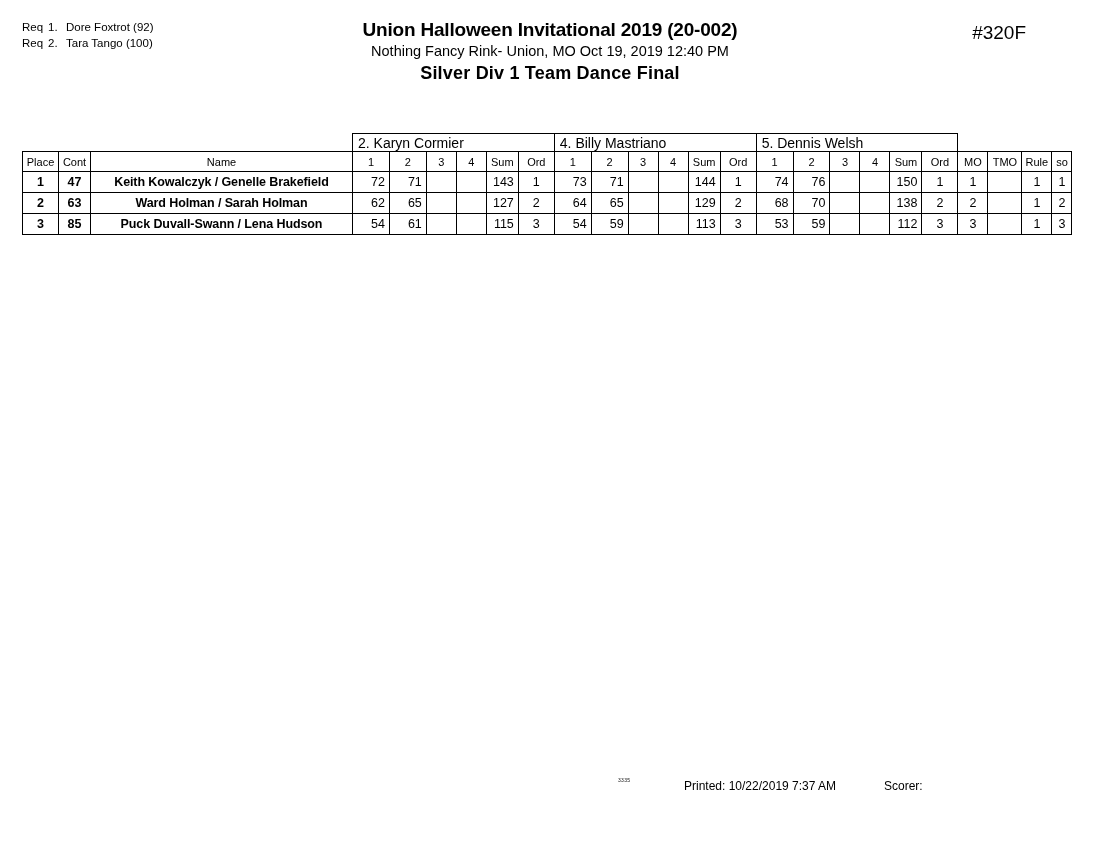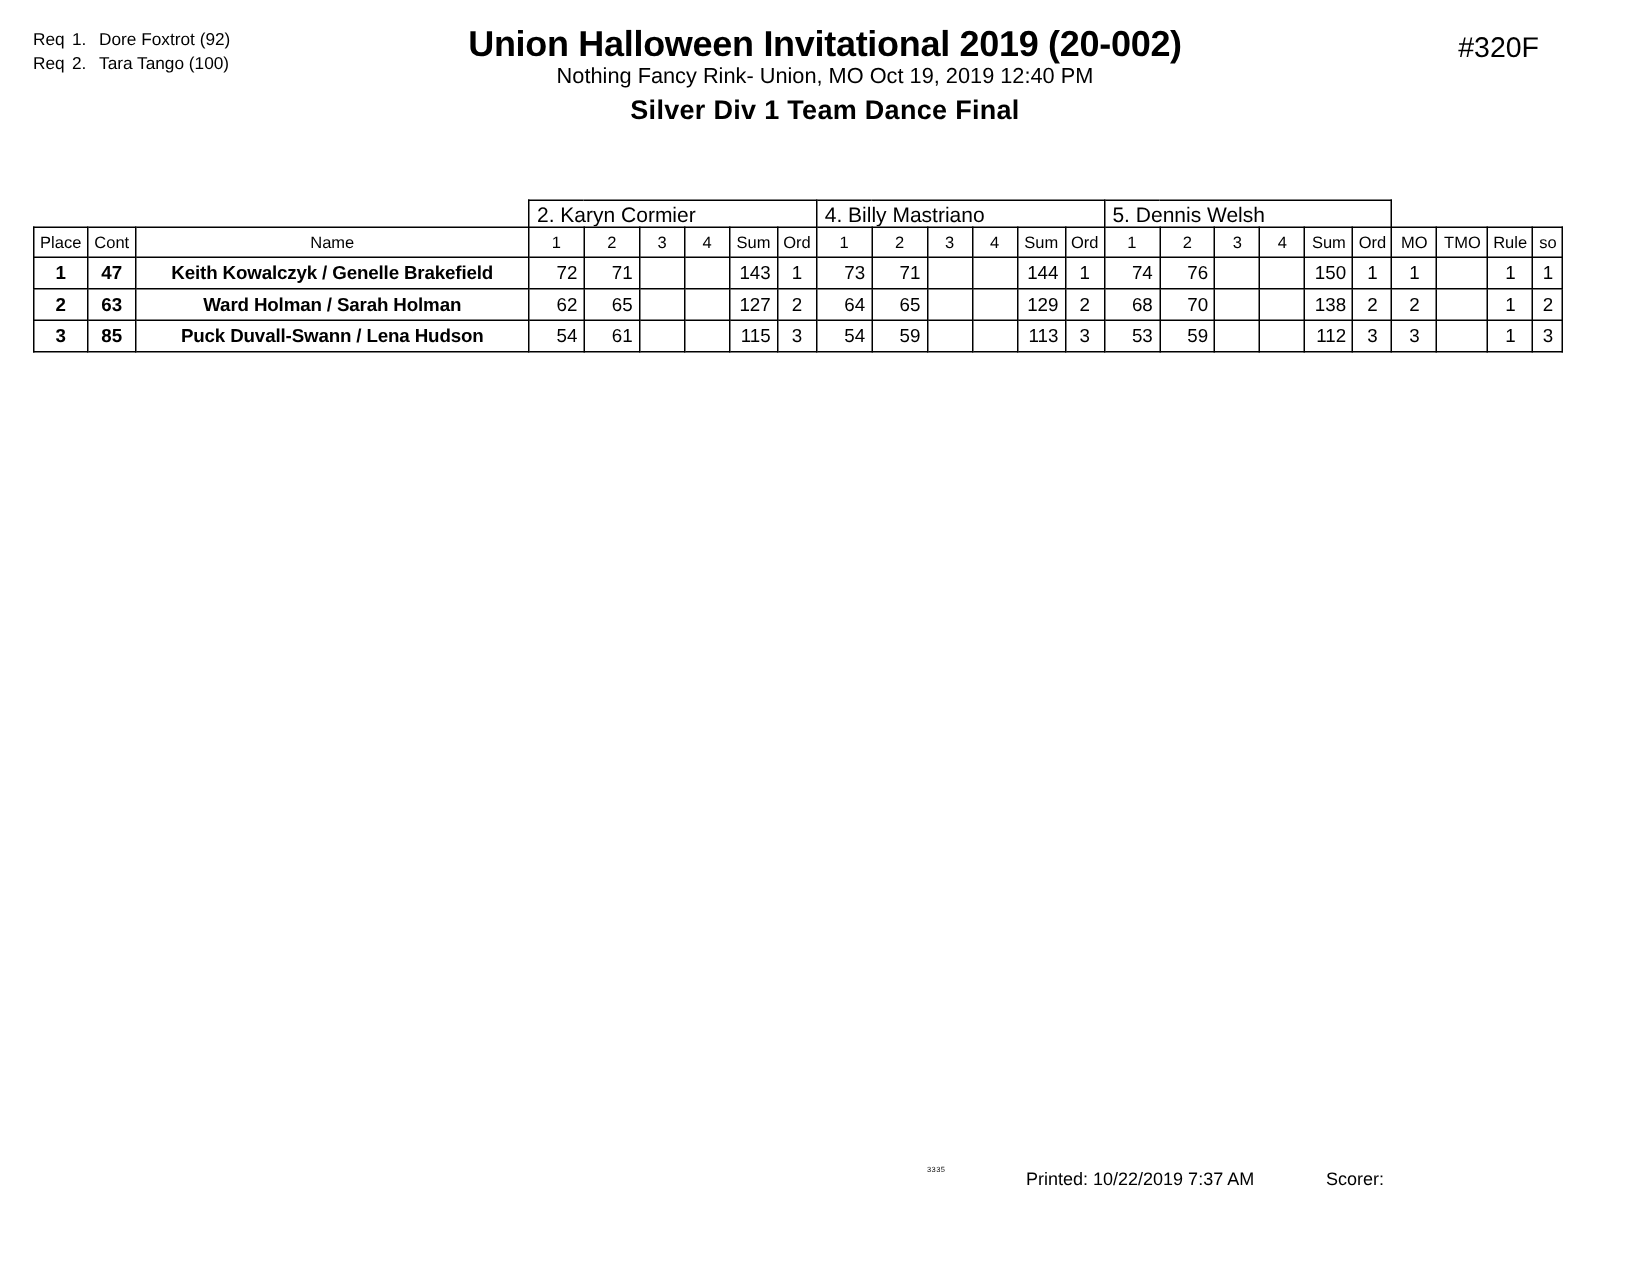--- a/index.html
+++ b/index.html
@@ -32,21 +32,21 @@
 
   
   .title-block {
     position: absolute;
     left: 0;
     top: 18px;
     width: 1100px;
     text-align: center;
   }
   .title-main {
-    font-size: 24px;
+    font-size: 19px;
     font-weight: bold;
     letter-spacing: -0.2px;
     line-height: 23px;
   }
   .title-venue {
     font-size: 14.5px;
     line-height: 20px;
   }
   .title-event {
     font-size: 18px;
@@ -104,21 +104,21 @@
   tr.head-row td {
     height: 20px;
     font-size: 11px;
     margin-top: 23px;
   }
   td.col-place { width: 36px; text-align: left; padding-left: 4px; }
   td.col-cont  { width: 32px; }
   td.col-name  { width: 262px; text-align: left; padding-left: 5px; }
   td.col-score { width: 30px; }
   td.col-sum   { width: 32px; text-align: right; padding-right: 4px; }
-  td.col-ord   { width: 26px; }
+  td.col-ord   { width: 36px; }
   td.col-mo    { width: 30px; }
   td.col-tmo   { width: 34px; }
   td.col-rule  { width: 30px; text-align: right; padding-right: 5px;}
   td.col-so    { width: 20px; }
 
   
   td.ord-cell {
     border-left: 3px solid #000000;
     border-right: 3px solid #000000;
     font-weight: bold;

